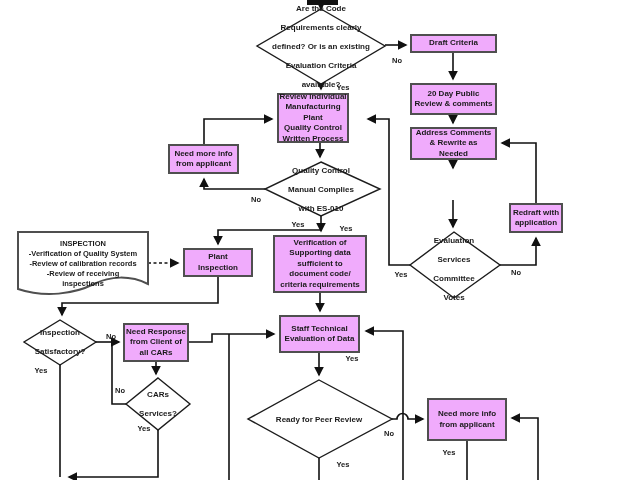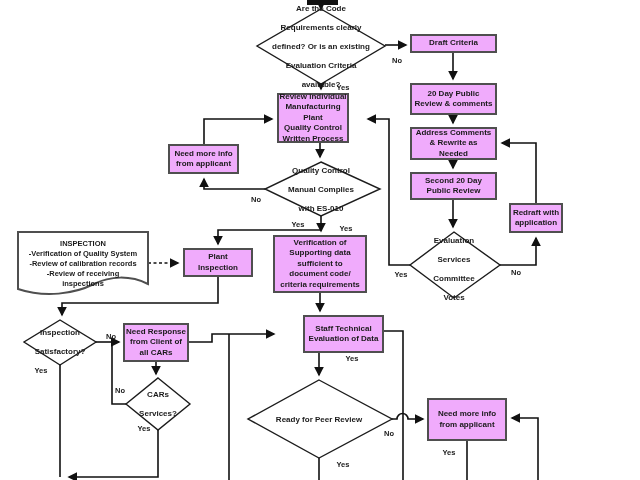--- a/index.html
+++ b/index.html
@@ -85,38 +85,36 @@
   </svg>
 
   <div class="topbar"></div>
 
   <div class="box" style="left:410px;top:34px;width:87px;height:19px;">Draft Criteria</div>
   <div class="box" style="left:410px;top:83px;width:87px;height:32px;">20 Day Public
 Review &amp; comments</div>
   <div class="box" style="left:410px;top:127px;width:87px;height:33px;">Address Comments
 &amp; Rewrite as
 Needed</div>
-  <div class="box" style="left:410px;top:172px;width:87px;height:28px;">Second 20 Day
-Public Review</div>
   <div class="box" style="left:509px;top:203px;width:54px;height:30px;">Redraft with
 application</div>
   <div class="box" style="left:277px;top:93px;width:72px;height:50px;">Review individual
 Manufacturing Plant
 Quality Control
 Written Process</div>
   <div class="box" style="left:168px;top:144px;width:71px;height:30px;">Need more info
 from applicant</div>
   <div class="box" style="left:183px;top:248px;width:70px;height:29px;">Plant
 Inspection</div>
   <div class="box" style="left:273px;top:235px;width:94px;height:58px;">Verification of
 Supporting data
 sufficient to
 document code/
 criteria requirements</div>
-  <div class="box" style="left:279px;top:315px;width:81px;height:38px;margin-left:24px;">Staff Technical
+  <div class="box" style="left:279px;top:315px;width:81px;height:38px;">Staff Technical
 Evaluation of Data</div>
   <div class="box" style="left:123px;top:323px;width:66px;height:39px;">Need Response
 from Client of
 all CARs</div>
   <div class="box" style="left:427px;top:398px;width:80px;height:43px;">Need more info
 from applicant</div>
 
   <div class="dlabel" style="left:259px;top:14px;width:124px;height:64px;">Are the Code
 Requirements clearly
 defined? Or is an existing

